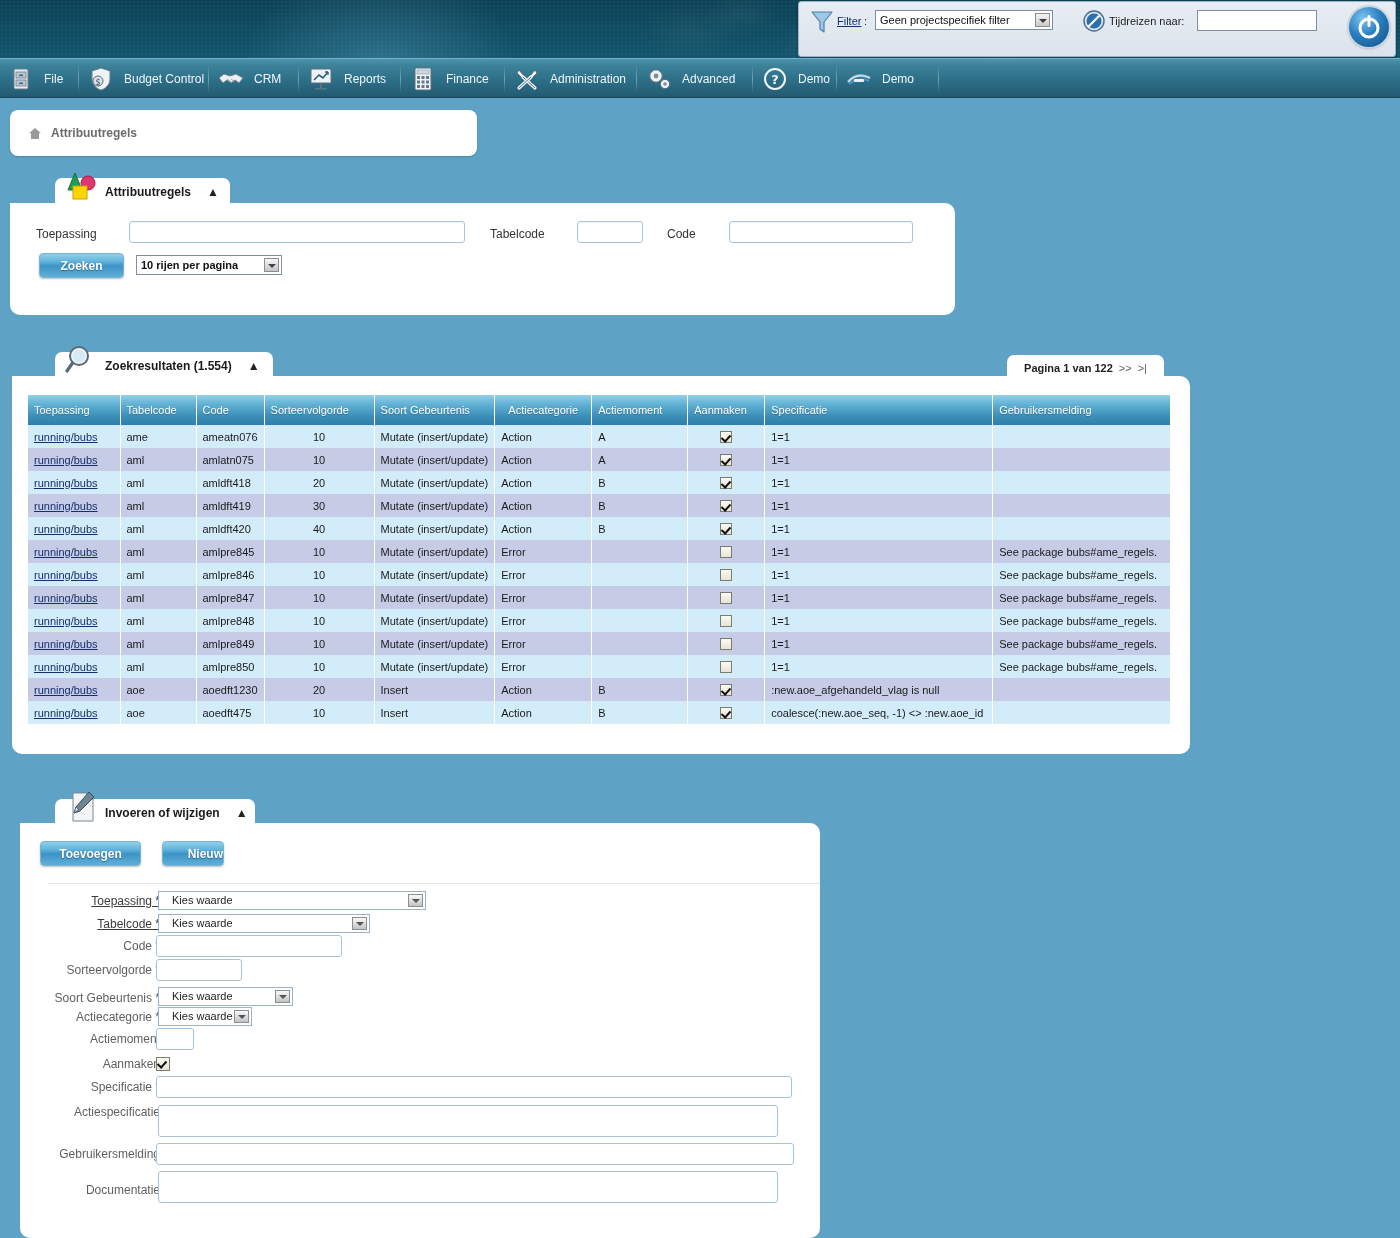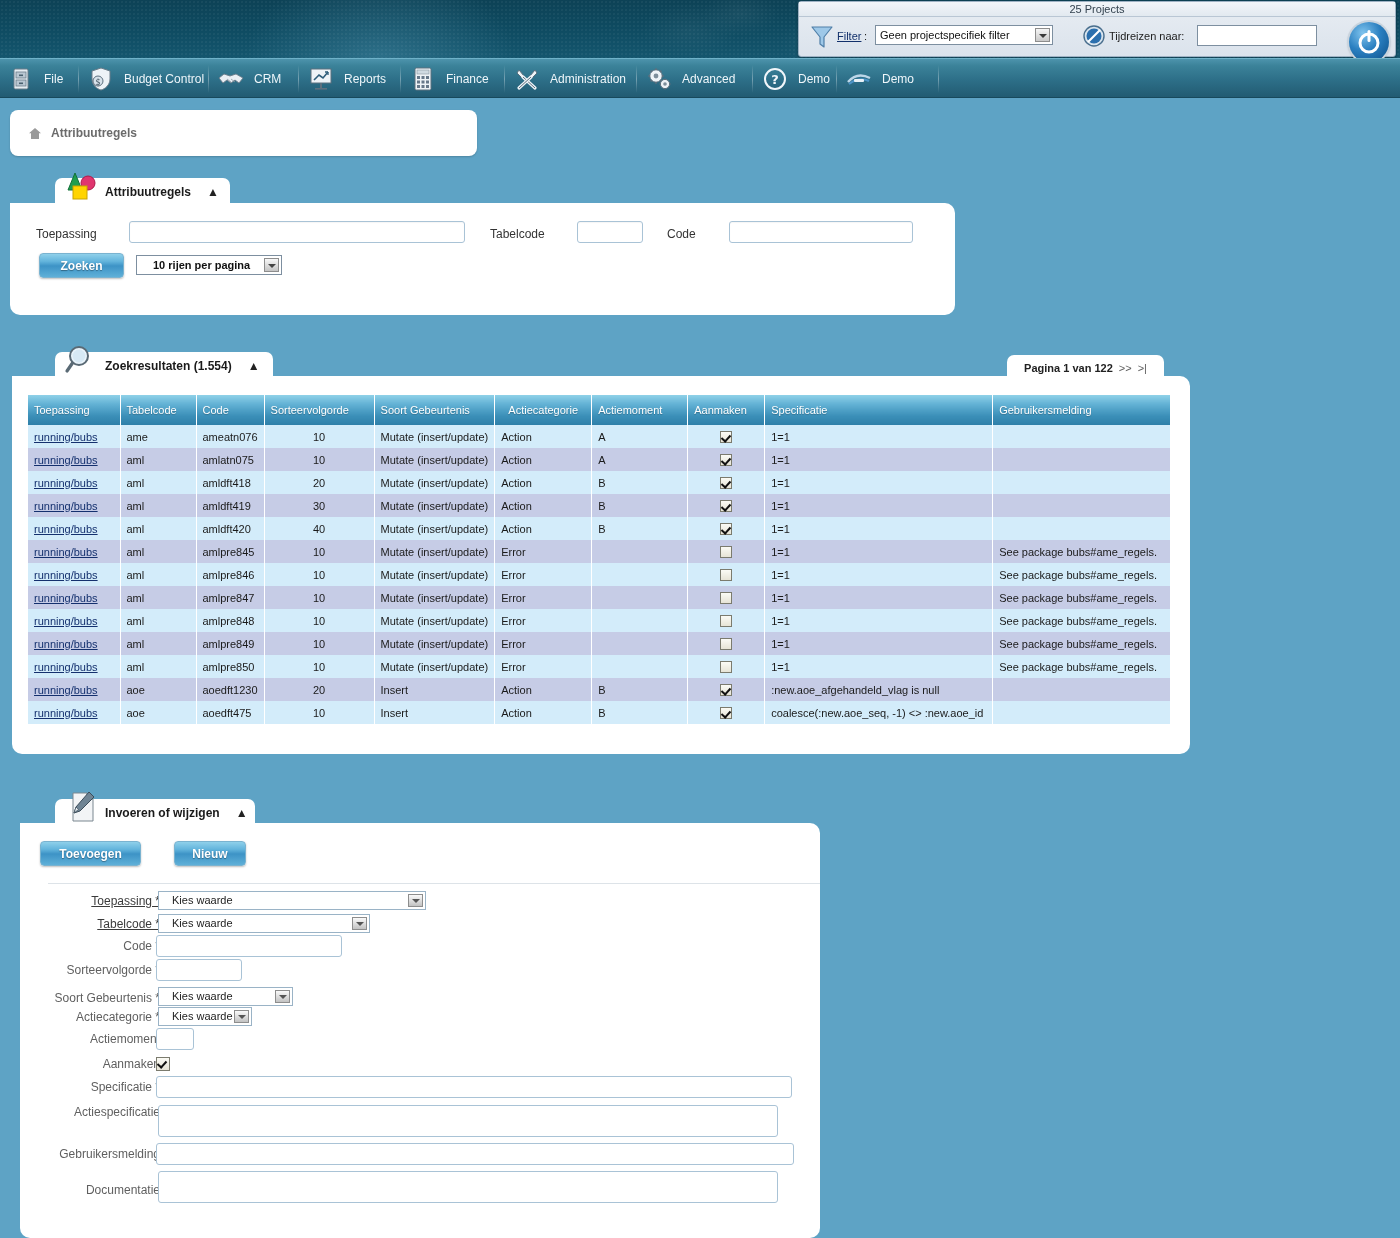--- a/index.html
+++ b/index.html
@@ -150,21 +150,21 @@
     border: 1px solid #7ab3d0; border-radius: 4px;
     color: #fff; font-size: 12px; font-weight: bold;
     display: flex; align-items: center; justify-content: center;
     text-shadow: 0 1px 1px rgba(0,0,0,.35);
     box-shadow: 0 1px 2px rgba(0,0,0,.25);
     cursor: pointer;
   }
   .wsel {
     position: absolute; height: 20px; background: #fff;
     border: 1px solid #7d8fa0; font-size: 11px; font-weight: bold;
-    color: #111; padding-left: 16px; line-height: 18px;
+    color: #111; padding-left: 4px; line-height: 18px;
   }
   .wsel .arrow {
     position: absolute; right: 2px; top: 2px; width: 15px; height: 14px;
     background: linear-gradient(180deg,#f8f8f8,#c4c4c4);
     border: 1px solid #8d8d8d;
   }
   .wsel .arrow::after {
     content:""; position: absolute; left: 3px; top: 5px;
     border-left: 4px solid transparent; border-right: 4px solid transparent;
     border-top: 4px solid #444;
@@ -248,21 +248,20 @@
   }
 </style>
 </head>
 <body>
 
 <div id="banner">
   <div class="dots"></div>
 </div>
 
 <div id="filterbox">
-  <div id="filter-title">25 Projects</div>
   <div id="filter-row">
     <svg id="funnel-icon" width="22" height="24" viewBox="0 0 22 24">
       <path d="M1 2 H21 L13 12 V22 L9 19 V12 Z" fill="#9ec8e8" stroke="#4f7fa8" stroke-width="1.2" stroke-linejoin="round"></path>
     </svg>
     <span id="filter-label">Filter</span>
     <span id="filter-colon">:</span>
     <div id="filter-select">
       <span>Geen projectspecifiek filter</span>
       <span class="arrow"></span>
     </div>
@@ -665,21 +664,21 @@
       <path d="M11 23 L13 17 L15.5 19.5 Z" fill="#e8edf1" stroke="#3c4d5a" stroke-width=".7"></path>
     </svg>
   </span>
   <span class="ptitle">Invoeren of wijzigen</span>
   <span class="pchev">▲</span>
 </div>
 <div class="panel-body" id="panel-edit">
   <div class="btn-blue" style="left:20px; top:18px; width:101px;">
     <span>Toevoegen</span>
   </div>
-  <div class="btn-blue" style="left:154px; top:18px; width:72px;">
+  <div class="btn-blue" style="left:142px; top:18px; width:62px;justify-content:flex-end;">
     <span>Nieuw</span>
   </div>
   <div id="edit-divider"></div>
 
   <span class="elabel link" style="left:20px; top:71px; width:120px;">Toepassing *</span>
   <div class="esel" style="left:138px; top:68px; width:268px;">
     <span>Kies waarde</span>
     <span class="arrow"></span>
   </div>
 

